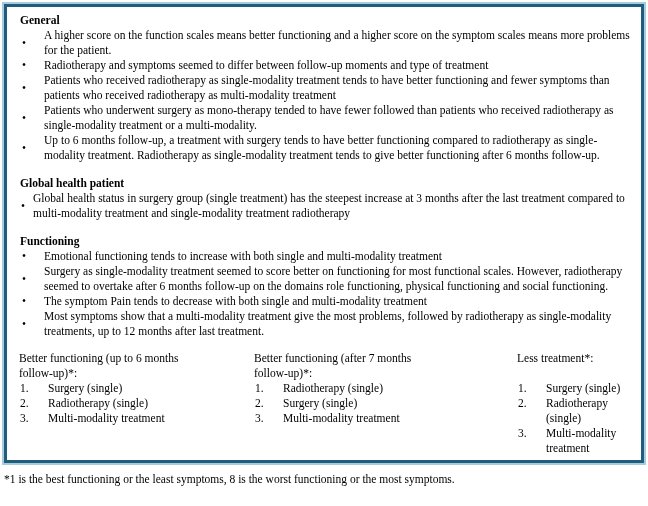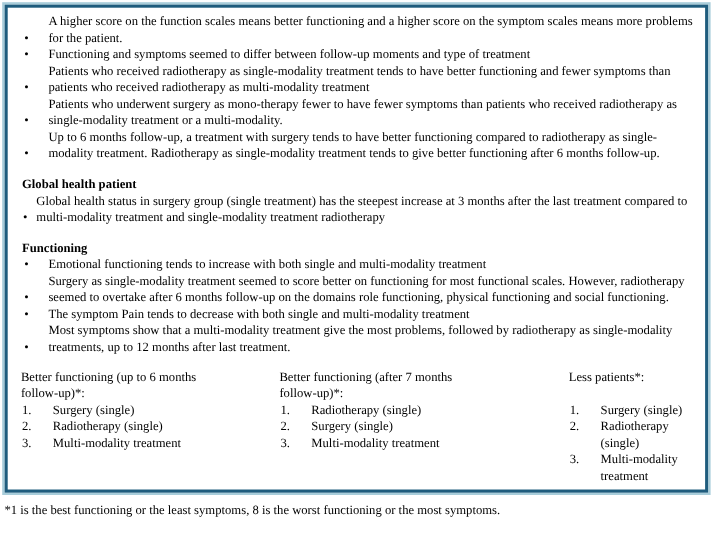--- a/index.html
+++ b/index.html
@@ -30,21 +30,21 @@
     font-weight: bold;
     font-size: 11.5px;
     line-height: 15px;
     margin: 13px 0 0 1px;
   }
   .section:first-child .section-heading {
     margin-top: 0;
   }
   .bullet-row {
     display: flex;
-    align-items: flex-end;
+    align-items: center;
   }
   .marker {
     flex: none;
     width: 25px;
     padding-left: 3px;
   }
   .marker::before { content: "\2022"; }
   .section.tight .marker {
     width: 14px;
     padding-left: 2px;
@@ -74,35 +74,36 @@
     padding-left: 0px;
   }
 </style>
 </head>
 <body>
 
 <div class="page">
   <div class="summary-box">
 
     <div class="section">
+      <div class="section-heading">General</div>
       <div class="bullet-row">
         <span class="marker"></span>
         <span class="btext">A higher score on the function scales means better functioning and a higher score on the symptom scales means more problems for the patient.</span>
       </div>
       <div class="bullet-row">
         <span class="marker"></span>
-        <span class="btext">Functioning and symptoms seemed to differ between follow-up moments and type of treatment</span>
+        <span class="btext">Radiotherapy and symptoms seemed to differ between follow-up moments and type of treatment</span>
       </div>
       <div class="bullet-row">
         <span class="marker"></span>
         <span class="btext">Patients who received radiotherapy as single-modality treatment tends to have better functioning and fewer symptoms than patients who received radiotherapy as multi-modality treatment</span>
       </div>
       <div class="bullet-row">
         <span class="marker"></span>
-        <span class="btext">Patients who underwent surgery as mono-therapy fewer to have fewer symptoms than patients who received radiotherapy as single-modality treatment or a multi-modality.</span>
+        <span class="btext">Patients who underwent surgery as mono-therapy tended to have fewer followed than patients who received radiotherapy as single-modality treatment or a multi-modality.</span>
       </div>
       <div class="bullet-row">
         <span class="marker"></span>
         <span class="btext">Up to 6 months follow-up, a treatment with surgery tends to have better functioning compared to radiotherapy as single-modality treatment. Radiotherapy as single-modality treatment tends to give better functioning after 6 months follow-up.</span>
       </div>
     </div>
 
     <div class="section tight">
       <div class="section-heading">Global health patient</div>
       <div class="bullet-row">
@@ -162,21 +163,21 @@
           <span class="rank-num">2.</span>
           <span class="rank-label">Surgery (single)</span>
         </div>
         <div class="rank-item">
           <span class="rank-num">3.</span>
           <span class="rank-label">Multi-modality treatment</span>
         </div>
       </div>
 
       <div class="rank-col col-2">
-        <div class="rank-header">Less patients*:</div>
+        <div class="rank-header">Less treatment*:</div>
         <div class="rank-item">
           <span class="rank-num">1.</span>
           <span class="rank-label">Surgery (single)</span>
         </div>
         <div class="rank-item">
           <span class="rank-num">2.</span>
           <span class="rank-label">Radiotherapy (single)</span>
         </div>
         <div class="rank-item">
           <span class="rank-num">3.</span>

